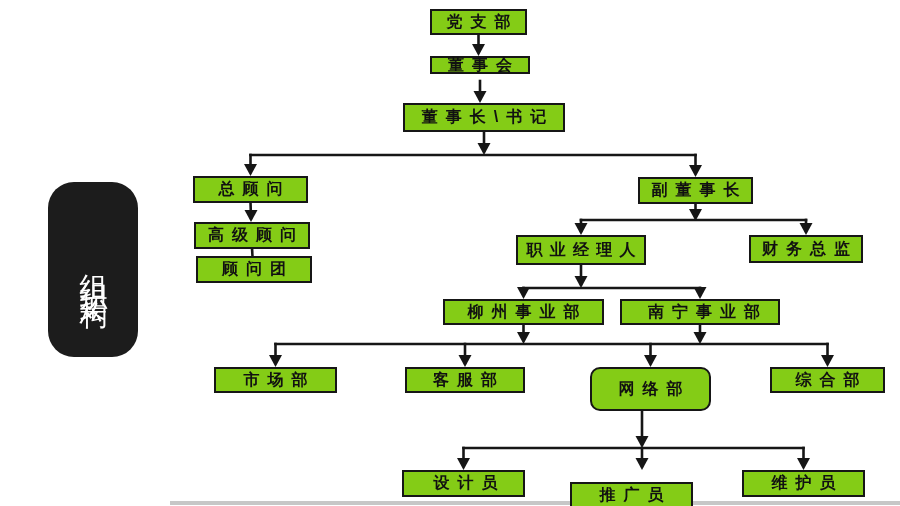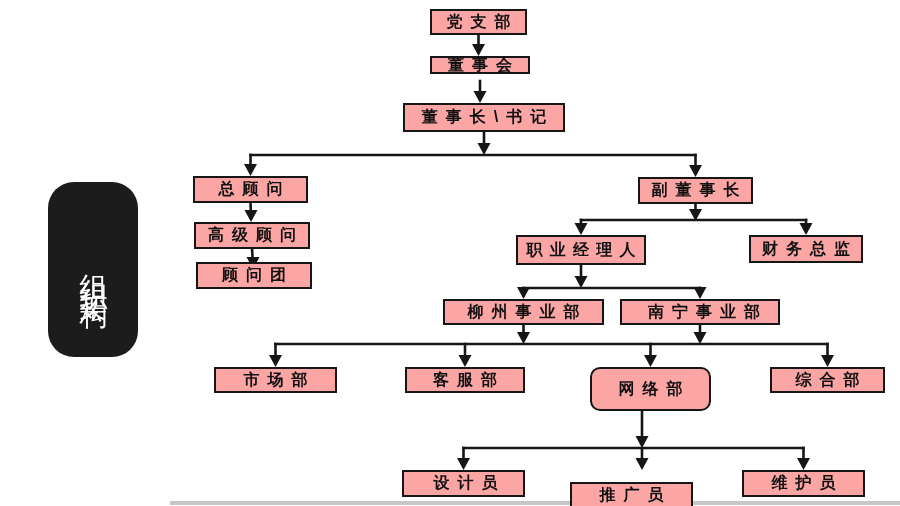--- a/index.html
+++ b/index.html
@@ -2,21 +2,21 @@
 <html><head>
 <meta charset="utf-8">
 <style>
   html,body{margin:0;padding:0;background:#ffffff;}
   #stage{
     position:relative;width:900px;height:506px;background:#ffffff;overflow:hidden;
     font-family:"Liberation Sans","DejaVu Sans",sans-serif;
   }
   #edges{position:absolute;left:0;top:0;width:900px;height:506px;z-index:1;}
   .node{
-    position:absolute;z-index:2;background:#fca5a5;
+    position:absolute;z-index:2;background:#84cc16;
     border:2px solid var(--line-color,#161616);
     display:flex;align-items:center;justify-content:center;
     font-weight:700;font-size:16px;color:var(--node-fg,#111111);
     box-sizing:border-box;white-space:nowrap;
   }
   .badge{
     position:absolute;left:48px;top:182px;width:90px;height:175px;z-index:2;
     background:var(--badge-bg,#1c1c1c);border-radius:26px;
     display:flex;align-items:center;justify-content:center;
   }
@@ -94,21 +94,21 @@
       <polygon points="635.5,458 648.5,458 642,470" fill="#161616"></polygon>
       <polygon points="797,458 810,458 803.5,470" fill="#161616"></polygon>
     </svg>
 
   <div id="node-layer">
       <div class="node" style="left: 430px; top: 9px; width: 97px; height: 26px; letter-spacing: 8px; padding-left: 8px;">党支部</div>
       <div class="node" style="left: 430px; top: 56px; width: 100px; height: 18px; letter-spacing: 8px; padding-left: 8px;">董事会</div>
       <div class="node" style="left: 403px; top: 103px; width: 162px; height: 29px; letter-spacing: 8px; padding-left: 8px;">董事长\书记</div>
       <div class="node" style="left: 193px; top: 176px; width: 115px; height: 27px; letter-spacing: 8px; padding-left: 8px;">总顾问</div>
       <div class="node" style="left: 194px; top: 222px; width: 116px; height: 27px; letter-spacing: 8px; padding-left: 8px; text-align: right;">高级顾问</div>
-      <div class="node" style="left: 196px; top: 262px; width: 116px; height: 27px; letter-spacing: 8px; padding-left: 8px;">顾问团</div>
+      <div class="node" style="left: 196px; top: 256px; width: 116px; height: 27px; letter-spacing: 8px; padding-left: 8px;">顾问团</div>
       <div class="node" style="left: 638px; top: 177px; width: 115px; height: 27px; letter-spacing: 8px; padding-left: 8px;">副董事长</div>
       <div class="node" style="left: 516px; top: 235px; width: 130px; height: 30px; letter-spacing: 7.2px; padding-left: 7.2px;">职业经理人</div>
       <div class="node" style="left: 749px; top: 235px; width: 114px; height: 28px; letter-spacing: 8px; padding-left: 8px;">财务总监</div>
       <div class="node" style="left: 443px; top: 299px; width: 161px; height: 26px; letter-spacing: 8px; padding-left: 8px;">柳州事业部</div>
       <div class="node" style="left: 620px; top: 299px; width: 160px; height: 26px; letter-spacing: 8px; padding-left: 16px;">南宁事业部</div>
       <div class="node" style="left: 214px; top: 367px; width: 123px; height: 26px; letter-spacing: 8px; padding-left: 8px;">市场部</div>
       <div class="node" style="left: 405px; top: 367px; width: 120px; height: 26px; letter-spacing: 8px; padding-left: 8px;">客服部</div>
       <div class="node" style="left: 590px; top: 367px; width: 121px; height: 44px; letter-spacing: 8px; padding-left: 8px; border-radius: 10px;">网络部</div>
       <div class="node" style="left: 770px; top: 367px; width: 115px; height: 26px; letter-spacing: 8px; padding-left: 8px;">综合部</div>
       <div class="node" style="left: 402px; top: 470px; width: 123px; height: 27px; letter-spacing: 8px; padding-left: 12px;">设计员</div>

